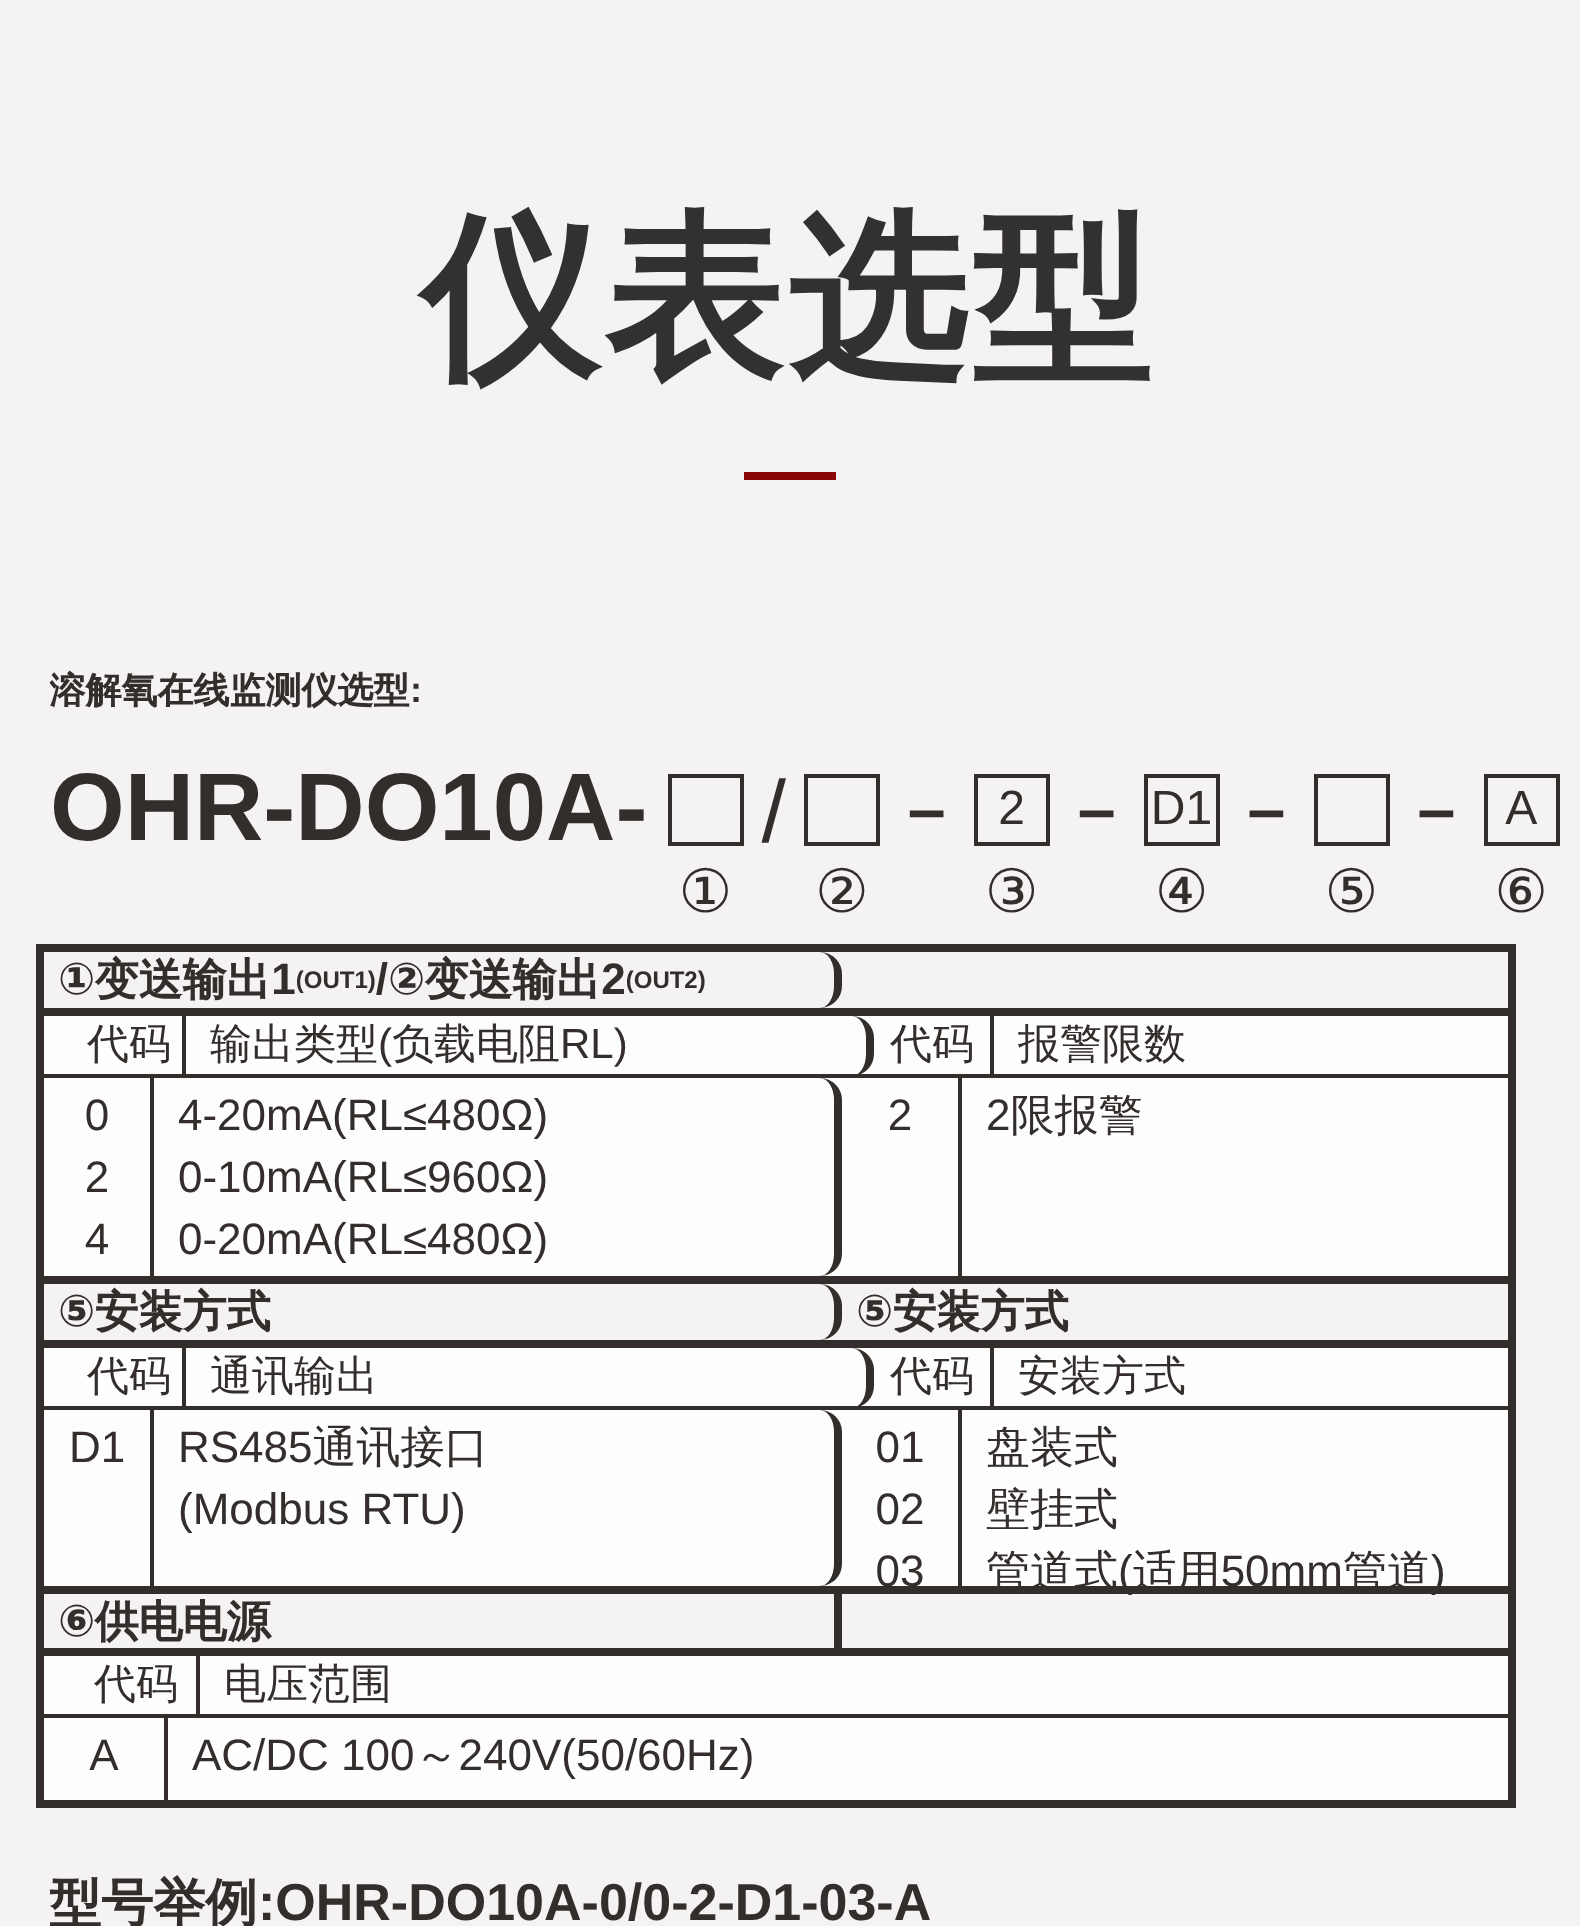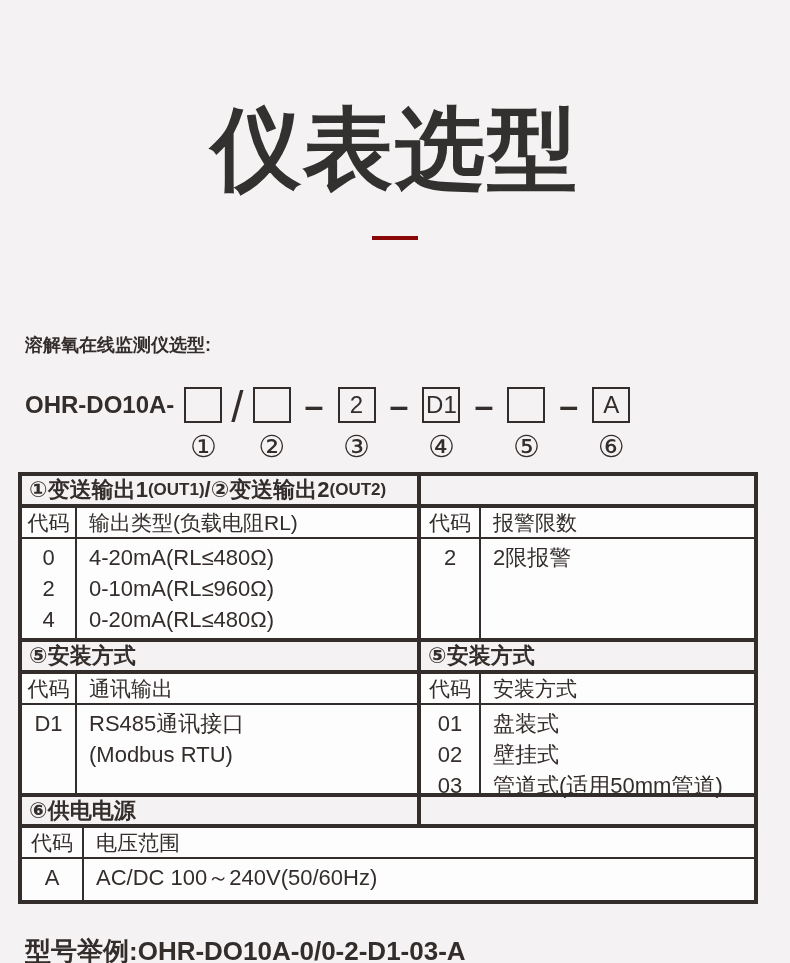--- a/index.html
+++ b/index.html
@@ -30,21 +30,21 @@
   .subtitle{
     position:absolute;top:333px;left:25px;
     font-size:18px;font-weight:700;
   }
   
   .model-line{
     position:absolute;top:387px;left:25px;
     display:flex;align-items:flex-start;
   }
   .model-prefix{
-    font-size:24px;font-weight:700;line-height:36px;
+    font-size:48px;font-weight:700;line-height:36px;
     letter-spacing:0px;margin-right:10px;white-space:nowrap;
   }
   .slot{display:flex;flex-direction:column;align-items:center;}
   .mbox{
     width:38px;height:36px;border:2px solid var(--ink);
     display:flex;align-items:center;justify-content:center;
     font-size:24px;font-weight:500;line-height:1;background:transparent;
   }
   .slot-num{font-size:30px;line-height:30px;margin-top:9px;font-weight:400;}
   .sep{font-size:34px;font-weight:700;line-height:36px;}
@@ -55,31 +55,32 @@
     position:absolute;top:472px;left:18px;width:740px;
     border:4px solid var(--ink);background:var(--white);
   }
   .t-row{display:flex;width:100%;}
   .head{
     height:32px;border-bottom:4px solid var(--ink);
     background:var(--bg);font-weight:700;font-size:22px;
     align-items:center;
   }
   .head .big{font-weight:700;}
-  .head .small{font-size:17px;font-weight:700;letter-spacing:0;}
+  .head .small{font-size:12px;font-weight:700;letter-spacing:0;}
   .labels{
     height:31px;border-bottom:2px solid var(--ink);
     background:var(--white);font-size:21px;align-items:flex-start;
     line-height:30px;
+    padding-left:16px;
   }
   .tbody{background:var(--white);font-size:22px;border-bottom:4px solid var(--ink);}
   .tbody.s1{height:103px;}
   .tbody.s2{height:92px;}
   .tbody.s3{height:41px;border-bottom:none;}
-  .half{display:flex;align-items:inherit;}
+  .half{display:flex;align-items:inherit;border-radius:11px;}
   .half.left{flex:0 0 399px;border-right:4px solid var(--ink);}
   .half.right{flex:1 1 auto;}
   .head .half{height:100%;align-items:center;display:flex;}
   .head-pad{padding-left:7px;white-space:nowrap;}
   .code-col{
     flex:0 0 55px;border-right:2px solid var(--ink);
     text-align:center;
   }
   .half.right .code-col{flex-basis:60px;}
   .wide .code-col{flex-basis:62px;}

